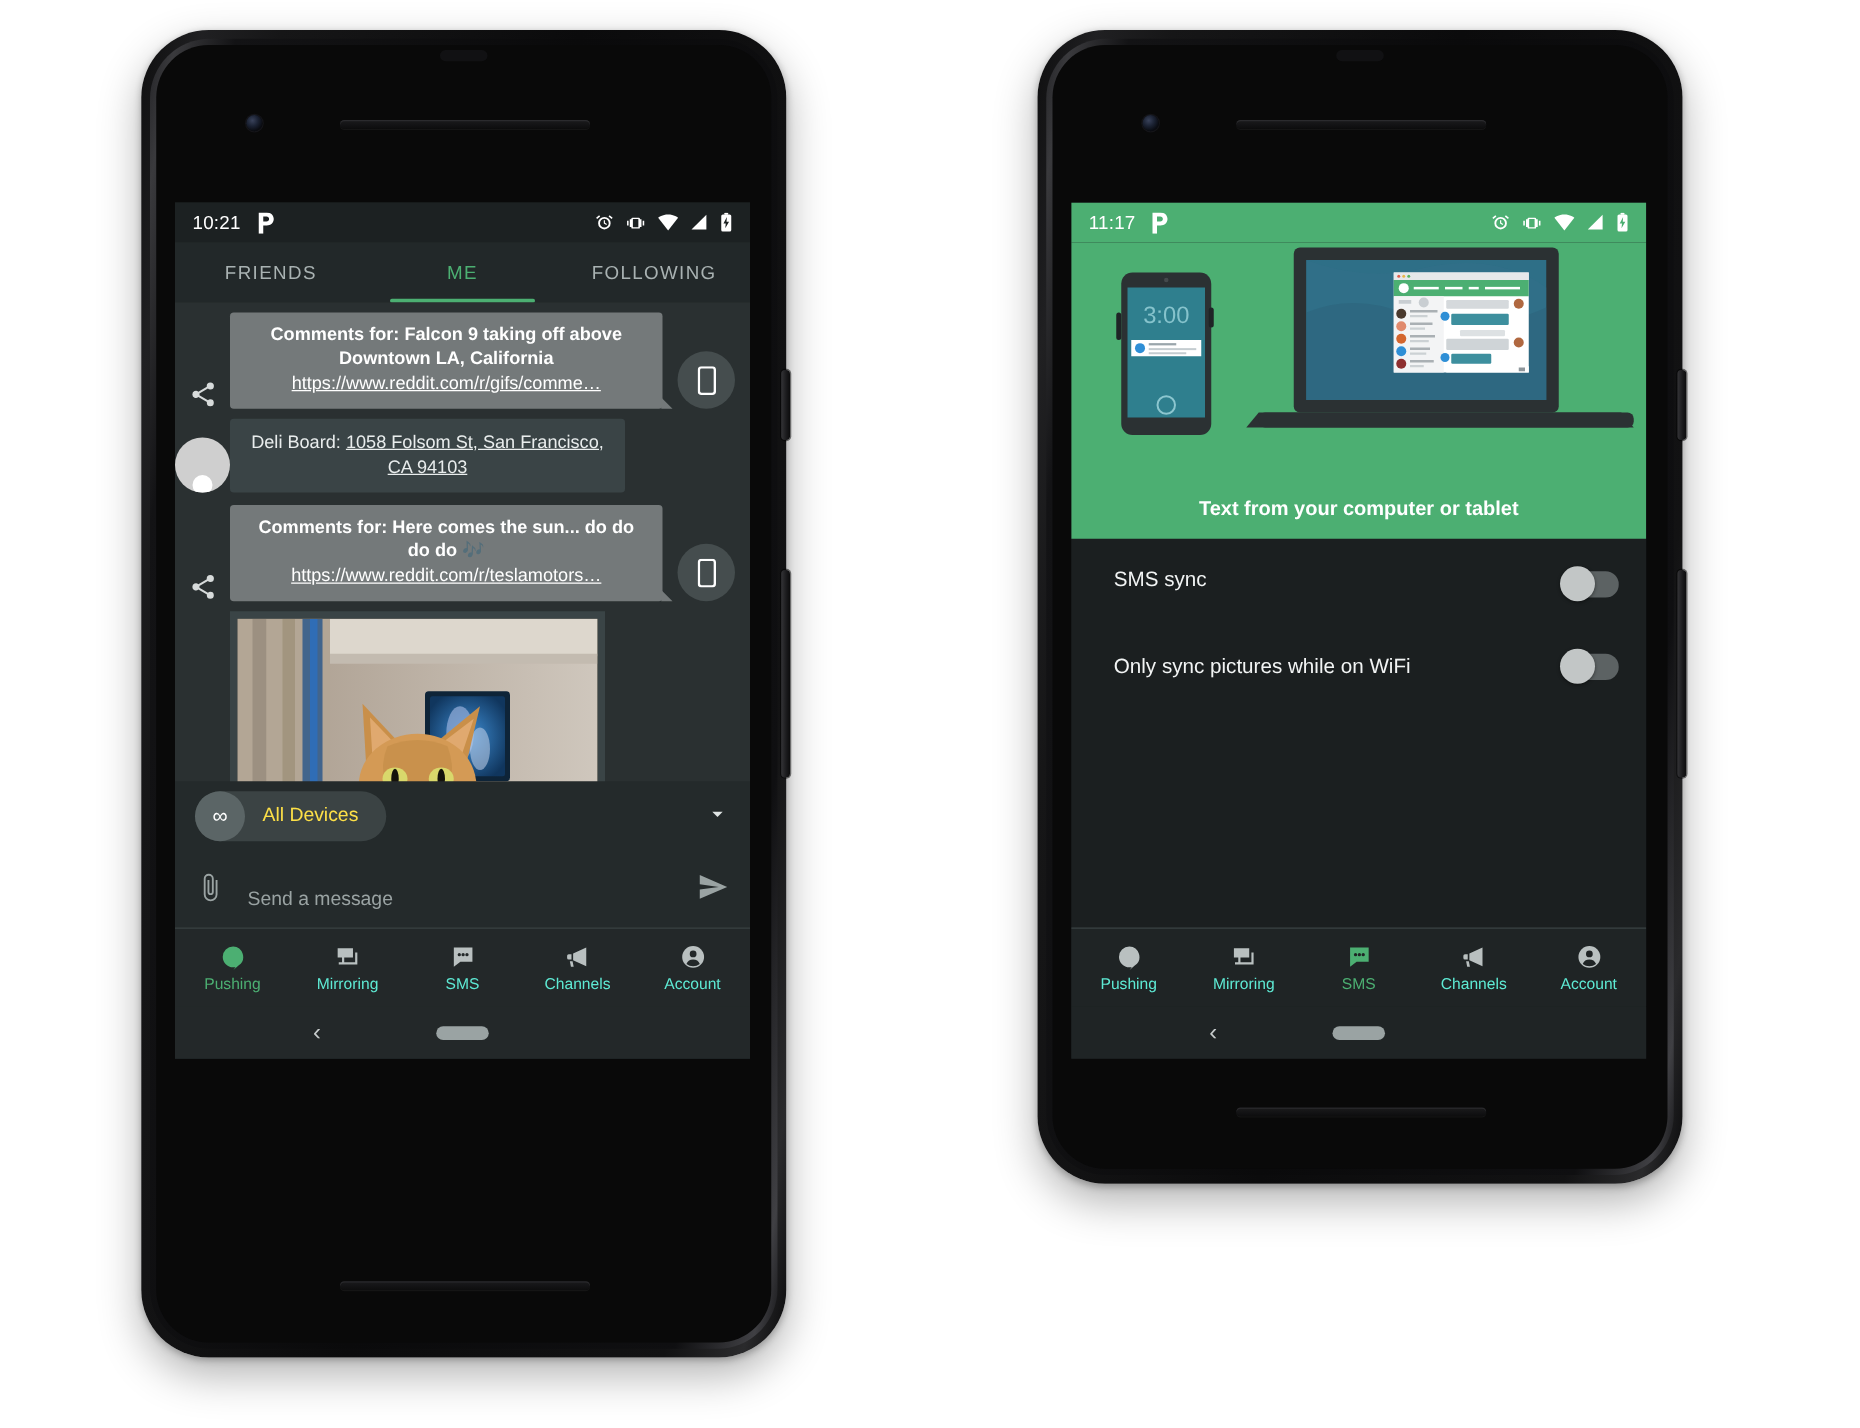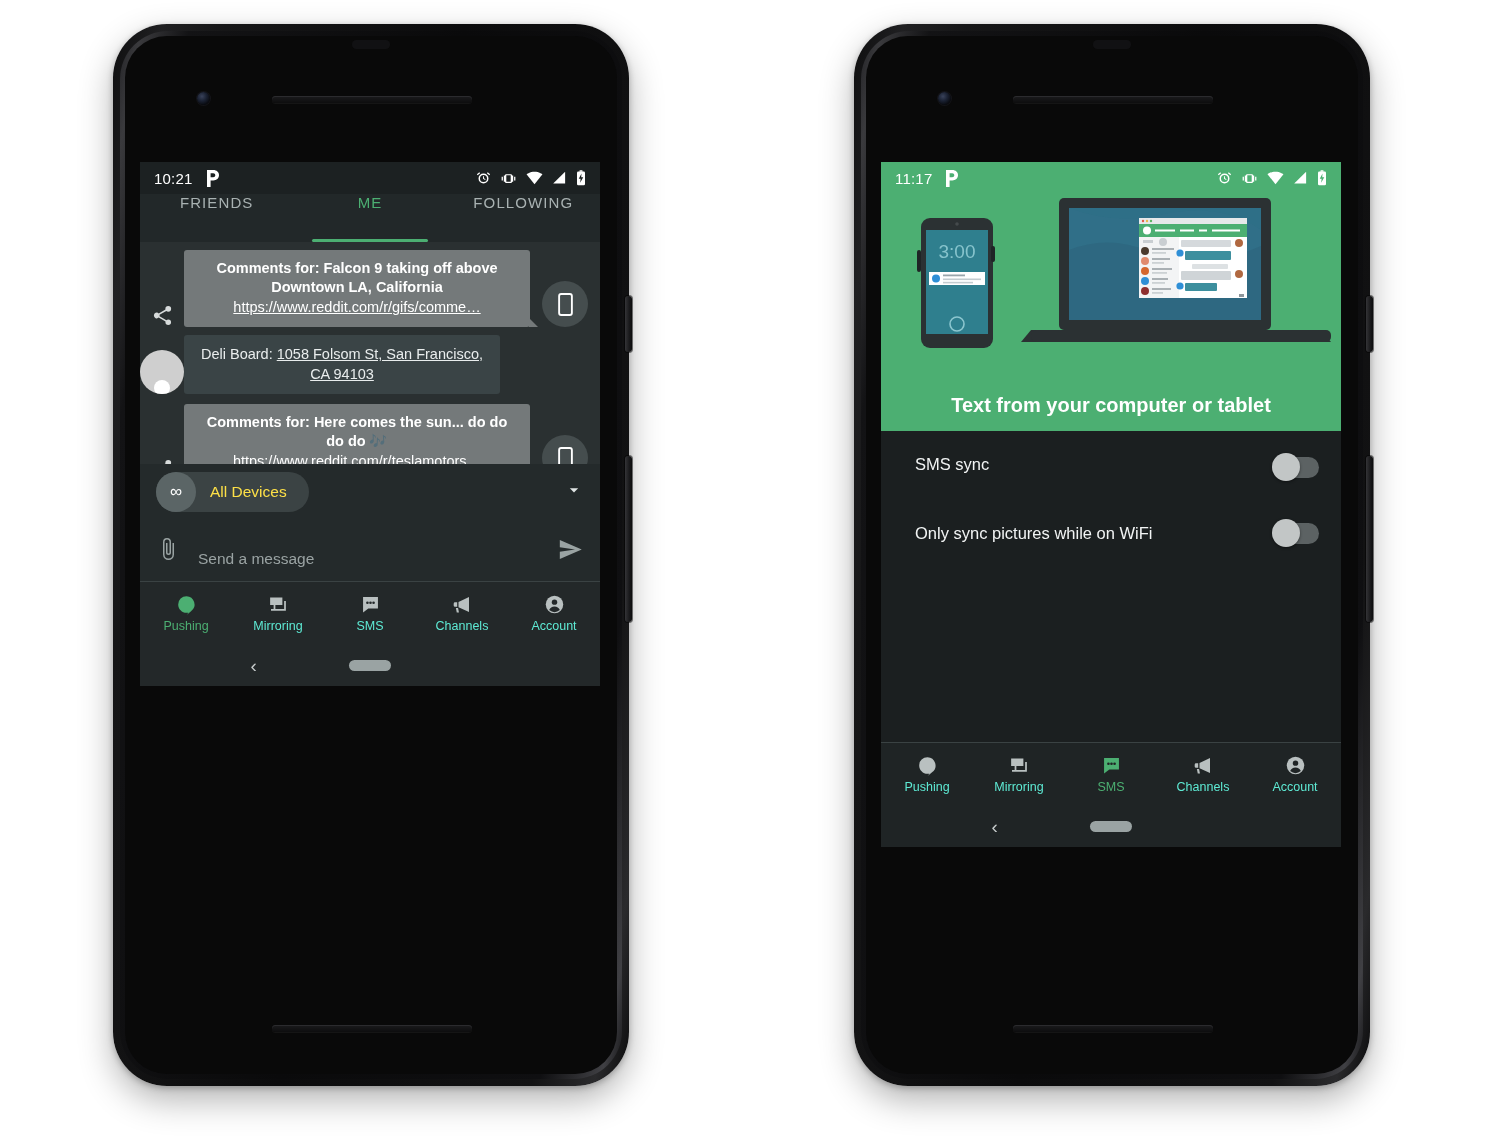--- a/index.html
+++ b/index.html
@@ -41,21 +41,21 @@
   .statusbar{height:32px;display:flex;align-items:center;
     padding:0 14px;color:#fff;font-size:15px;font-weight:400;}
   .sb-left{display:flex;align-items:center;gap:12px;}
   .sb-time{letter-spacing:.2px;}
   .sb-right{margin-left:auto;display:flex;align-items:center;gap:9px;}
   .sb-ico{display:block;}
 
   
   .l-screen{background:#222829;}
   .l-status{background:#1c2122;}
-  .tabs{height:48px;display:flex;align-items:flex-start;background:#222829;position:relative;}
+  .tabs{height:48px;display:flex;align-items:center;background:#222829;position:relative;}
   .tab{flex:1;display:flex;align-items:center;justify-content:center;
     font-size:15px;letter-spacing:1.1px;color:#a9b2b2;}
   .tab.active{color:#4caf72;}
   .tab-underline{position:absolute;bottom:0;height:3px;background:#4caf72;border-radius:2px;}
 
   .thread{position:absolute;left:0;right:0;background:#2a3031;padding-top:8px;overflow:hidden;text-align:center;}
 
   .msgrow{display:flex;align-items:flex-end;margin:0 0 8px 0;position:relative;}
   .leadicon{width:44px;min-width:44px;display:flex;align-items:center;justify-content:center;}
   .share-ico{opacity:.92;}
@@ -101,21 +101,21 @@
   .navitem.active .nl{color:#4caf72;}
   .navbar{height:42px;display:flex;align-items:center;justify-content:center;position:relative;background:#232829;}
   .navback{position:absolute;left:24%;color:#c6cbcb;font-size:19px;line-height:1;}
   .navpill{width:42px;height:11px;border-radius:6px;background:#9aa3a3;}
 
   
   .r-screen{background:#1b1f20;}
   .r-status{background:#4caf72;}
   .hero{background:#4caf72;position:relative;overflow:hidden;}
   .hero-caption{position:absolute;left:0;right:0;bottom:14px;text-align:center;
-    color:#fff;font-size:20px;font-weight:bold;}
+    color:#fff;font-size:16px;font-weight:bold;}
   .settings{padding:22px 22px 0 34px;}
   .setrow{display:flex;align-items:flex-start;}
   .settext{flex:1;padding-right:18px;}
   .settitle{color:#f2f4f4;font-size:16.5px;line-height:22px;}
   .setsub{color:#a4acac;font-size:14px;line-height:19px;margin-top:3px;}
   .toggle{width:46px;height:21px;border-radius:11px;background:#5c6263;position:relative;flex:0 0 auto;margin-top:4px;}
   .toggle .thumb{position:absolute;left:-1px;top:-4px;width:28px;height:28px;border-radius:50%;
     background:#c2c6c6;box-shadow:0 1px 3px rgba(0,0,0,.45);}
 </style>
 </head>
@@ -124,21 +124,21 @@
 <div class="stage">
 
   <div class="phone" style="left:113px;top:24px;width:516px;height:1062px;">
     <div class="phone-inner"></div>
     <div class="phone-face">
       <div class="topsensor" style="left:50%;margin-left:-19px;top:4px;"></div>
       <div class="frontcam" style="left:72px;top:56px;"></div>
       <div class="earpiece" style="left:147px;top:60px;width:200px;"></div>
       <div class="earpiece" style="left:147px;bottom:42px;width:200px;"></div>
 
-      <div class="screen l-screen" style="left:15px;top:126px;width:460px;height:524px;">
+      <div class="screen l-screen" style="left:15px;top:126px;width:460px;height:685px;">
 
         <div class="statusbar l-status">
           <div class="sb-left">
             <span class="sb-time">10:21</span>
             <span>
               <svg width="15" height="17" viewBox="0 0 15 17" class="sb-ico">
                   <path fill="#fff" d="M2 0h6.4C11.6 0 14 2.2 14 5.2S11.6 10.4 8.4 10.4H5.6V17H2V0zm3.6 3.2v4h2.6c1.2 0 2.1-.85 2.1-2s-.9-2-2.1-2H5.6z"></path>
                 </svg>
             </span>
           </div>
@@ -367,21 +367,21 @@
         <div class="navbar" style="position:absolute;left:0;right:0;bottom:0;">
           <span class="navback">‹</span>
           <div class="navpill"></div>
         </div>
       </div>
     </div>
     <div class="sidebtn" style="right:-3px;top:272px;height:56px;"></div>
     <div class="sidebtn" style="right:-3px;top:432px;height:166px;"></div>
   </div>
 
-  <div class="phone" style="left:854px;top:24px;width:516px;height:1062px;">
+  <div class="phone" style="left:830px;top:24px;width:516px;height:923px;">
     <div class="phone-inner"></div>
     <div class="phone-face">
       <div class="topsensor" style="left:50%;margin-left:-19px;top:4px;"></div>
       <div class="frontcam" style="left:72px;top:56px;"></div>
       <div class="earpiece" style="left:147px;top:60px;width:200px;"></div>
       <div class="earpiece" style="left:147px;bottom:42px;width:200px;"></div>
 
       <div class="screen r-screen" style="left:15px;top:126px;width:460px;height:685px;">
 
         <div class="statusbar r-status">

